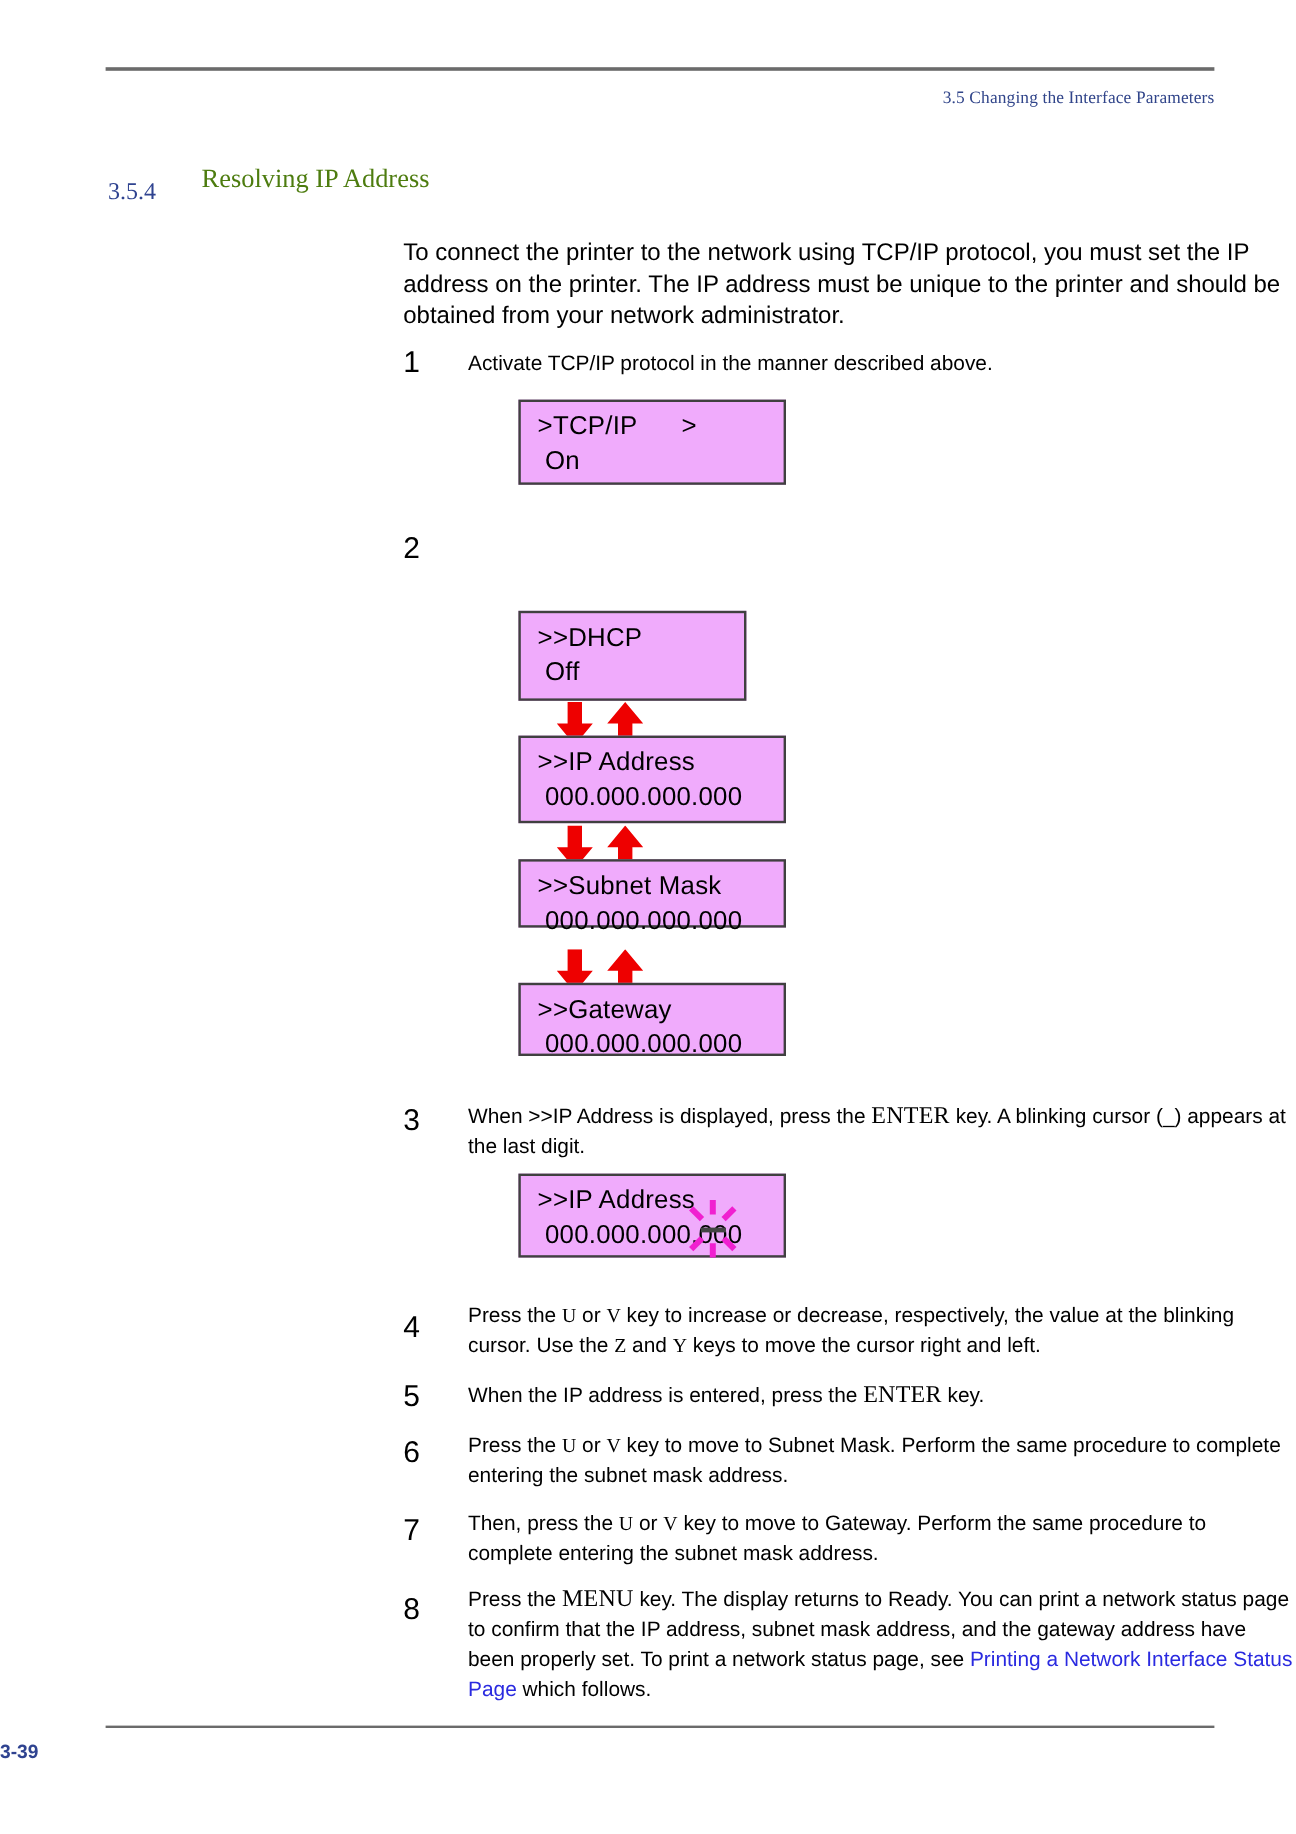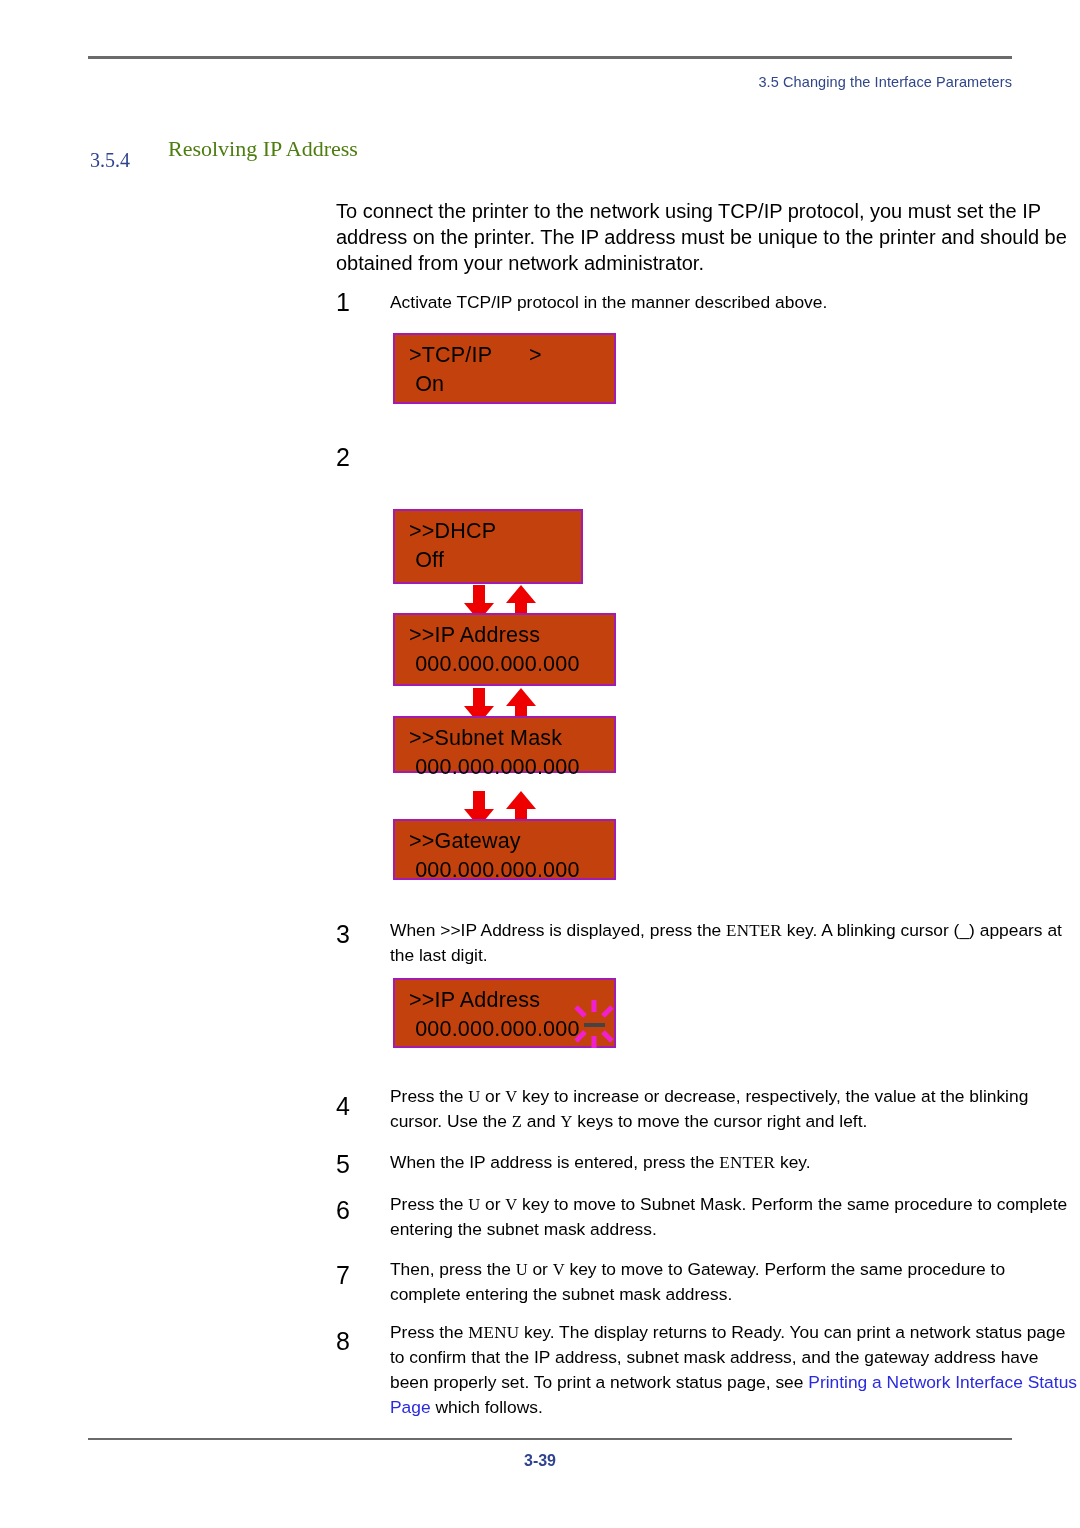--- a/index.html
+++ b/index.html
@@ -27,21 +27,21 @@
     left: 88px;
     top: 56px;
     width: 924px;
     height: 3px;
     background: #6b6b6b;
   }
   .header-title {
     position: absolute;
     right: 68px;
     top: 74px;
-    font-family: Liberation Sans, sans-serif;
+    font-family: Liberation Serif, serif;
     font-size: 14.5px;
     color: #31458a;
     letter-spacing: 0.1px;
     white-space: nowrap;
     margin-left: 23px;
   }
 
   
   .sec-num {
     position: absolute;
@@ -83,37 +83,38 @@
   }
   .step-body {
     position: absolute;
     left: 390px;
     width: 690px;
     font-size: 17.4px;
     line-height: 25px;
   }
   .sc {
     font-family: "Liberation Serif", serif;
-    font-size: 17px;
+    font-size: 20px;
     letter-spacing: 0.2px;
   }
   .sym {
     font-family: "Liberation Serif", serif;
     font-size: 16.5px;
   }
   .blue-link {
     color: #2a2ae0;
   }
 
   
   .lcd {
     position: absolute;
-    border: 2px solid #a21caf;
-    background: #c2410c;
+    border: 2px solid #404040;
+    background: #f0abfc;
     box-sizing: border-box;
+    margin-left: 39px;
   }
   .lcd-l1 {
     position: absolute;
     left: 14px;
     top: 8px;
     font-size: 21.5px;
     letter-spacing: 0.2px;
     white-space: pre;
   }
   .lcd-l2 {
@@ -152,21 +153,20 @@
     top: 1438px;
     width: 924px;
     height: 2px;
     background: #6b6b6b;
   }
   .footer-page {
     position: absolute;
     left: 0;
     top: 1452px;
     width: 1080px;
-    text-align: center;
     font-size: 16px;
     font-weight: bold;
     color: #2f4390;
     font-family: "Liberation Sans", sans-serif;
   }
 </style>
 </head>
 <body>
 
 <div class="page">

